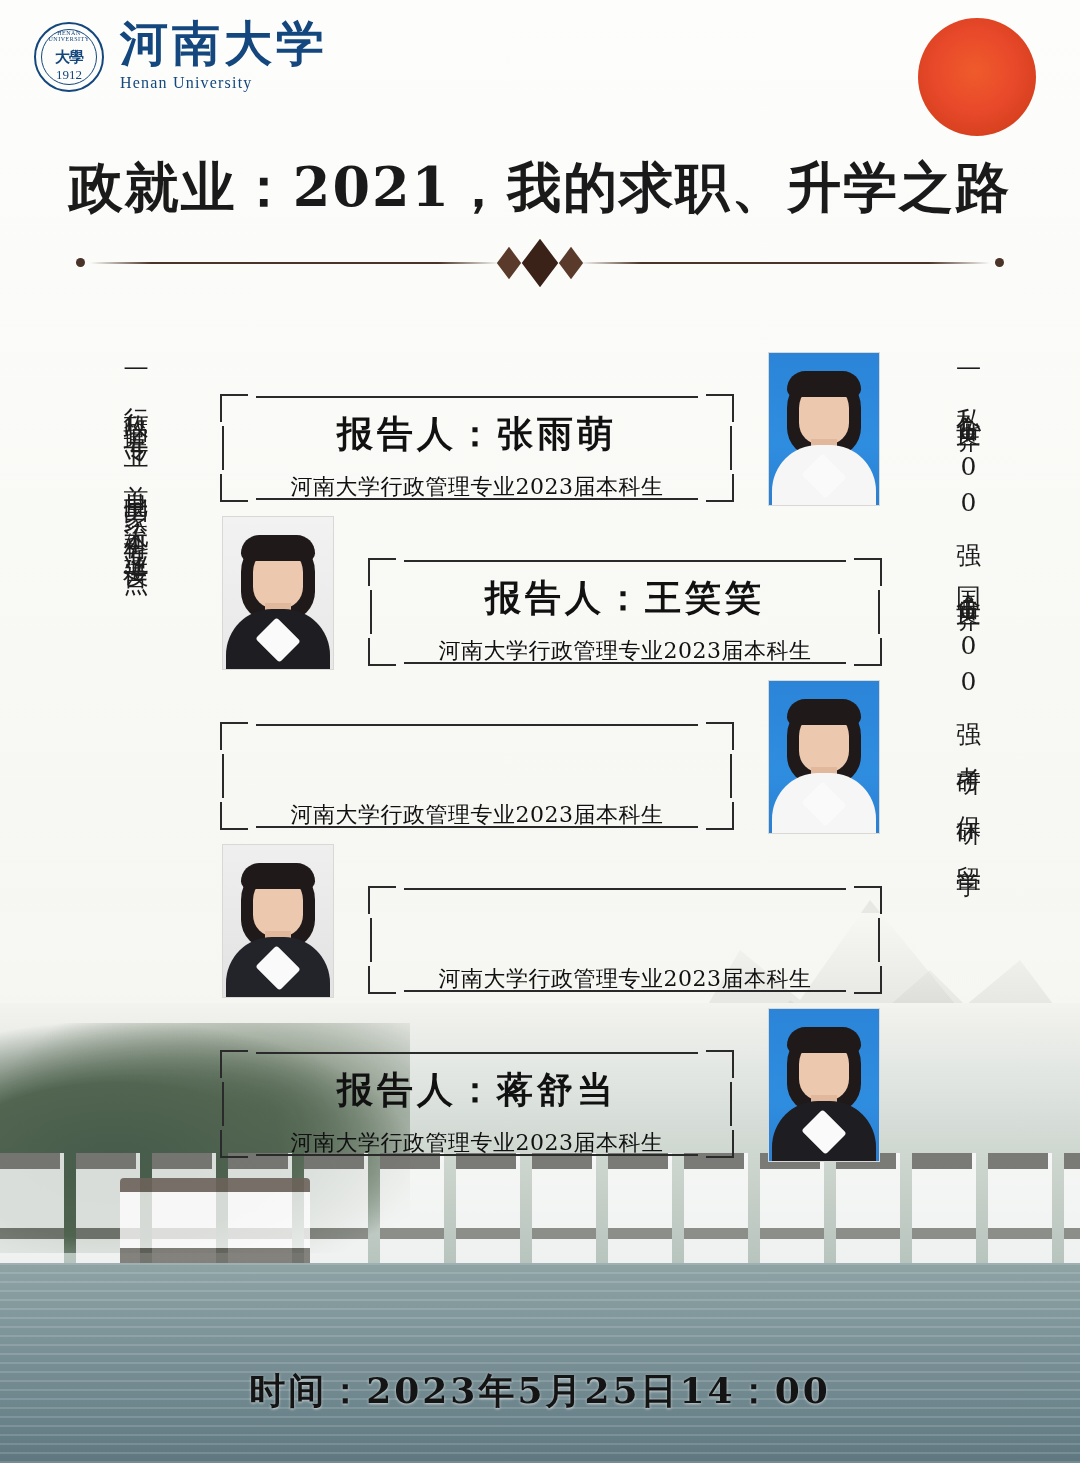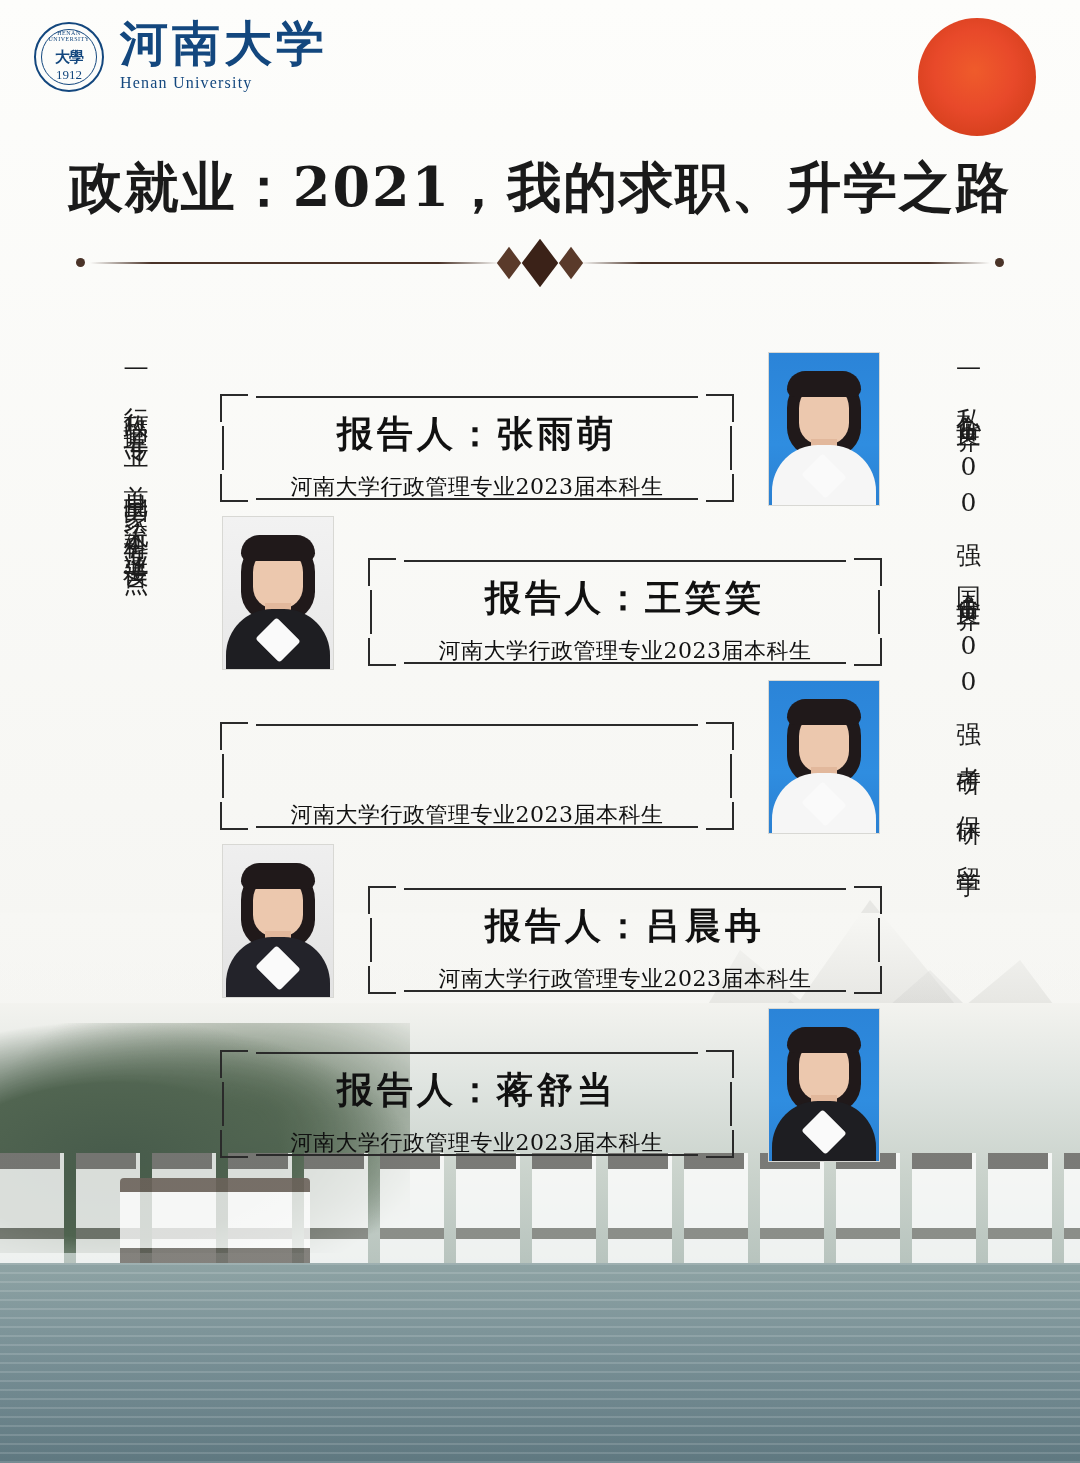--- a/index.html
+++ b/index.html
@@ -354,21 +354,20 @@
     <div class="row">
       <div class="frame" style="left:148px; right:0;">
         <span class="edge-t"></span>
           <span class="edge-b"></span>
           <span class="edge-l"></span>
           <span class="edge-r"></span>
         <span class="corner tl"></span>
           <span class="corner tr"></span>
           <span class="corner bl"></span>
           <span class="corner br"></span>
-        <div class="name">报告人：吕晨冉</div>
         <div class="sub">河南大学行政管理专业2023届本科生</div>
       </div>
       <div class="photo grey" style="left:0;">
         <span class="hair"></span>
           <span class="face"></span>
           <span class="hair-front"></span>
           <span class="neck"></span>
         <span class="body vest"></span>
           <span class="collar"></span>
       </div>
@@ -393,15 +392,16 @@
           <span class="hair-front"></span>
           <span class="neck"></span>
         <span class="body suit"></span>
           <span class="collar"></span>
       </div>
     </div>
 
   </div>
 
   <div class="footer">
+    <div class="line1">时间：2023年5月25日14：00</div>
   </div>
 
 </div>
 
 </body></html>

